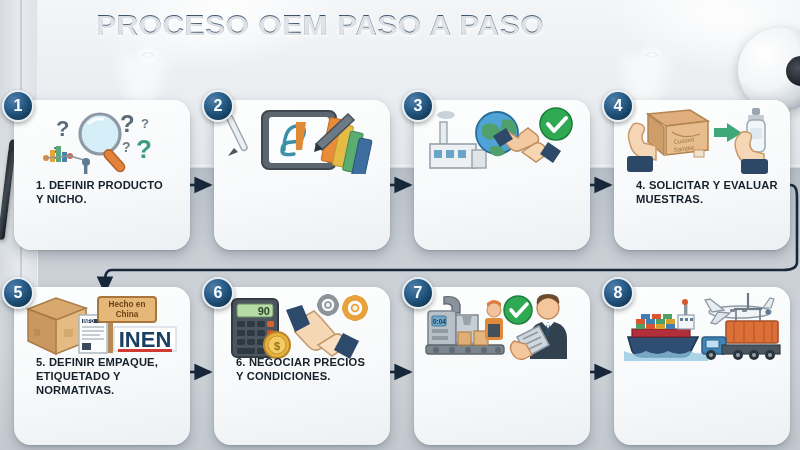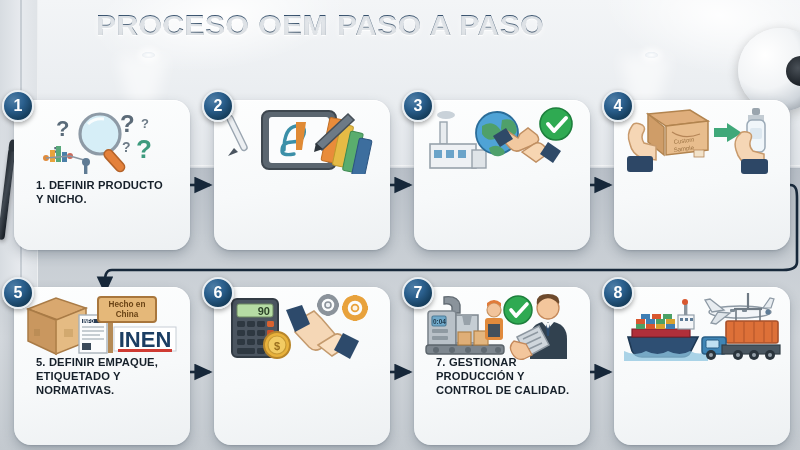--- a/index.html
+++ b/index.html
@@ -265,20 +265,22 @@
         <path d="M92,22 l15,0 l0,9 l-15,0 z" fill="#3fa879"></path>
         <polygon points="105,17 120,27 105,36" fill="#3fa879"></polygon>
         <rect x="130" y="2" width="8" height="7" rx="2" fill="#9aa5ae"></rect>
         <path d="M126,9 l16,0 l0,6 l-16,0 z" fill="#c3ccd3"></path>
         <rect x="125" y="14" width="18" height="32" rx="5" fill="#f0f6fa" stroke="#9aa9b6" stroke-width="1.5"></rect>
         <rect x="128" y="22" width="12" height="11" rx="2" fill="#dde8f0"></rect>
         <path d="M118,28 q-7,6 -4,16 q3,12 14,16 l14,2 l0,-14 l-11,-3 q-5,-5 -2,-12 q2,-6 -4,-7 q-6,-1 -7,2 z" fill="#f5d6b5" stroke="#c89a6c" stroke-width="1.5"></path>
         <rect x="119" y="53" width="27" height="15" rx="3" fill="#2d4766"></rect>
       </svg>
     </div>
+    <div class="label">4. SOLICITAR Y EVALUAR
+MUESTRAS.</div>
   </div>
 
   <div class="card row2" style="left:14px; top:287px;">
     <div class="badge">5</div>
     <div class="art">
       <svg width="160" height="68" viewBox="0 0 160 68">
         <path d="M6,16 l28,-11 l30,10 l-28,12 z" fill="#d9a86f" stroke="#a97b46" stroke-width="1.5"></path>
         <path d="M6,16 l28,11 l0,34 l-28,-13 z" fill="#c9975f" stroke="#a97b46" stroke-width="1.5"></path>
         <path d="M34,27 l30,-12 l0,34 l-30,12 z" fill="#e5bb83" stroke="#a97b46" stroke-width="1.5"></path>
         <path d="M20,11 l30,10" stroke="#b8norm" stroke-width="1.4"></path>
@@ -359,20 +361,22 @@
             <line x1="120" y1="15" x2="125" y2="15"></line>
               <line x1="141" y1="15" x2="146" y2="15"></line>
             <line x1="124" y1="6" x2="127" y2="9"></line>
               <line x1="139" y1="21" x2="142" y2="24"></line>
             <line x1="124" y1="24" x2="127" y2="21"></line>
               <line x1="139" y1="9" x2="142" y2="6"></line>
           </g>
         </g>
       </svg>
     </div>
+    <div class="label">6. NEGOCIAR PRECIOS
+Y CONDICIONES.</div>
   </div>
 
   <div class="card row2" style="left:414px; top:287px;">
     <div class="badge">7</div>
     <div class="art">
       <svg width="160" height="68" viewBox="0 0 160 68">
         <path d="M22,4 q14,-2 16,8 l0,8 l-8,0 l0,-6 q-1,-4 -8,-3 z" fill="#8a939b" stroke="#636c74" stroke-width="1.4"></path>
         <rect x="6" y="18" width="28" height="40" rx="3" fill="#b9c1c8" stroke="#7d868e" stroke-width="1.6"></rect>
         <rect x="10" y="23" width="14" height="10" rx="1.5" fill="#6fa8c9" stroke="#4d7d99" stroke-width="1.2"></rect>
         <text x="11" y="31" font-size="6.4" fill="#203b4e" font-weight="bold" font-family="Liberation Sans, sans-serif">0:04</text>
@@ -403,23 +407,20 @@
         <path d="M124,31 l2,5 l2,-5 l-1,12 l-2,0 z" fill="#2a4a6d"></path>
         <path d="M95,44 l22,-11 l10,19 l-22,12 z" fill="#cfd6dc" stroke="#8e98a1" stroke-width="1.5"></path>
         <g stroke="#8e98a1" stroke-width="1.4">
           <line x1="101" y1="46" x2="116" y2="39"></line>
             <line x1="104" y1="51" x2="119" y2="44"></line>
             <line x1="107" y1="56" x2="120" y2="50"></line>
         </g>
         <path d="M92,48 q-6,5 -2,12 q4,8 12,6 l8,-4 l-6,-11 z" fill="#f3c69c" stroke="#c4895b" stroke-width="1.3"></path>
       </svg>
     </div>
-    <div class="label">7. GESTIONAR
-PRODUCCIÓN Y
-CONTROL DE CALIDAD.</div>
   </div>
 
   <div class="card row2" style="left:614px; top:287px;">
     <div class="badge">8</div>
     <div class="art">
       <svg width="160" height="68" viewBox="0 0 160 68">
         <path d="M6,44 l70,0 l-8,16 q-2,4 -8,4 l-40,0 q-7,0 -10,-6 z" fill="#2e4f73" stroke="#1d3752" stroke-width="1.6"></path>
         <path d="M10,36 l58,0 l0,8 l-58,0 z" fill="#b02f3a" stroke="#7e1f28" stroke-width="1.2"></path>
         <g>
           <rect x="14" y="26" width="9" height="5" fill="#d8572f"></rect>

